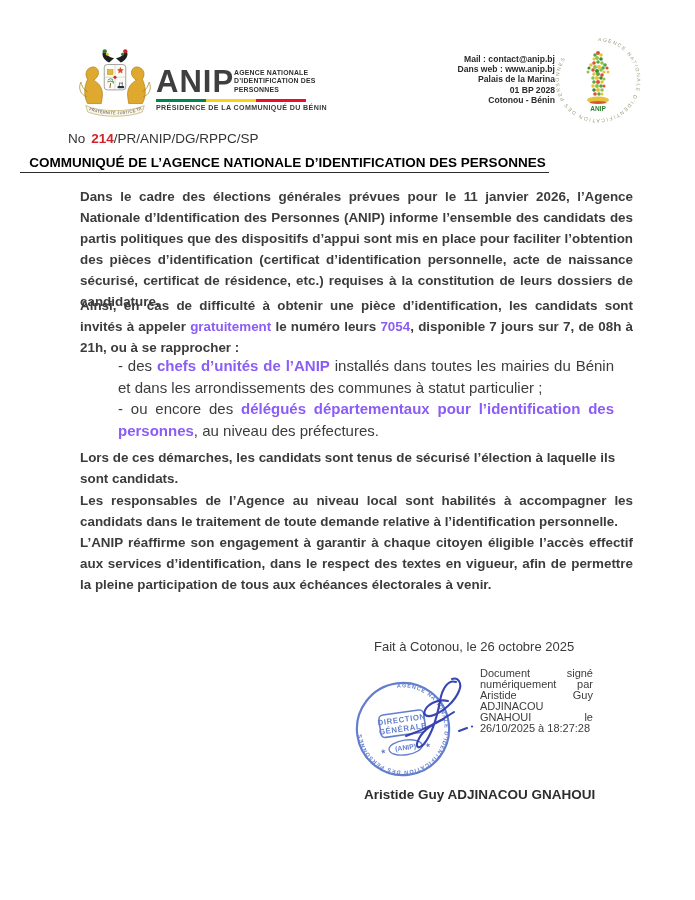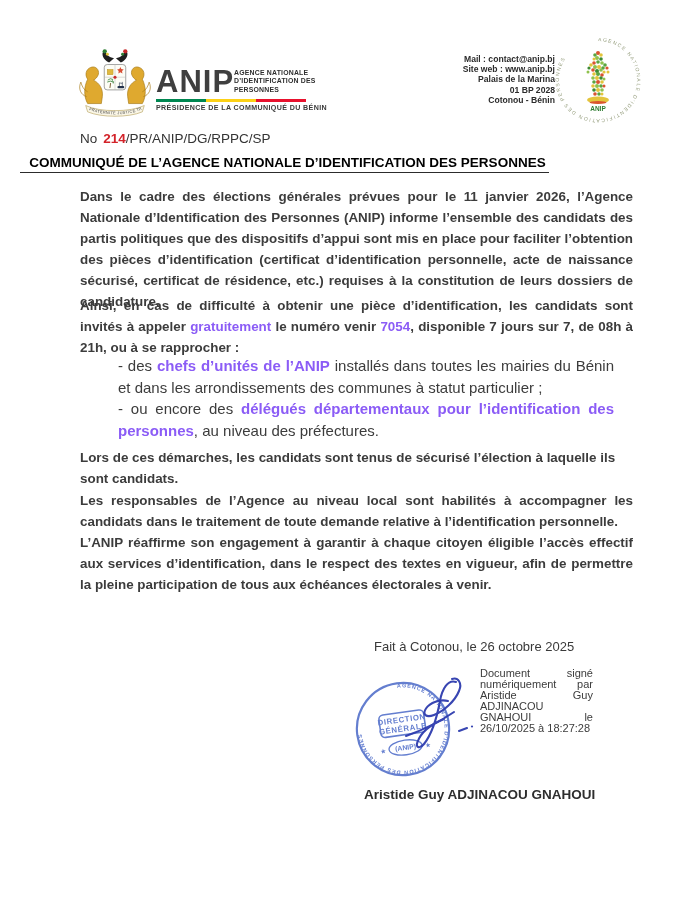--- a/index.html
+++ b/index.html
@@ -10,21 +10,21 @@
   .abs{position:absolute;}
   
   .wordmark{left:156px;top:66px;width:310px;}
   .wordmark .big{font-size:31px;font-weight:700;letter-spacing:1px;color:#3f3f3f;line-height:1;}
   .wordmark .tagline{position:absolute;left:78px;top:3px;font-size:6.9px;font-weight:700;line-height:8.3px;color:#2f2f2f;letter-spacing:.2px;}
   .tricolor{position:absolute;left:0;top:33px;width:150px;height:2.6px;
     background:linear-gradient(to right,#008751 0 33.3%,#FCD116 33.3% 66.6%,#E8112D 66.6% 100%);}
   .wordmark .caption{position:absolute;left:0;top:38px;font-size:7.1px;font-weight:700;letter-spacing:.38px;color:#3a3a3a;white-space:nowrap;}
   .contact{left:395px;top:54px;width:160px;text-align:right;font-size:8.6px;font-weight:700;line-height:10.2px;color:#2b2b2b;}
   
-  .ref{left:80px;top:131px;font-size:13.5px;color:#343434;}
+  .ref{left:68px;top:131px;font-size:13.5px;color:#343434;}
   .ref .num{color:#d3232a;font-weight:700;margin-left:6px;}
   .title-row{left:0;top:155px;width:569px;text-align:center;font-size:13.5px;font-weight:700;color:#000000;}
   .title-row span{border-bottom:1.6px solid #2c2c2c;padding:0 3px 2px 9px;}
   
   .para{left:80px;width:553px;font-size:13.4px;line-height:21px;text-align:justify;color:#3c3c3c;font-weight:bold;}
   .no-justify{text-align:left;}
   .bullets{left:118px;width:496px;font-size:15px;line-height:21.7px;text-align:justify;color:#3c3c3c;}
   .para b,.bullets b{color:#8b5cf6;}
   .dateline{left:374px;top:639px;font-size:13px;color:#3a3a3a;}
   .docsign{left:480px;top:668px;width:113px;font-size:11px;line-height:10.9px;text-align:justify;color:#3c3c3c;}
@@ -83,21 +83,21 @@
       <div>AGENCE NATIONALE</div>
       <div>D’IDENTIFICATION DES</div>
       <div>PERSONNES</div>
     </div>
     <div class="tricolor"></div>
     <div class="caption">PRÉSIDENCE DE LA COMMUNIQUÉ DU BÉNIN</div>
   </div>
 
   <div class="abs contact">
     <div>Mail : contact@anip.bj</div>
-    <div>Site web : www.anip.bj</div>
+    <div>Dans web : www.anip.bj</div>
     <div>Palais de la Marina</div>
     <div>01 BP 2028</div>
     <div>Cotonou - Bénin</div>
   </div>
 
   <svg class="abs" style="left:552px;top:38px;" width="92" height="88" viewBox="0 0 92 88">
     <path id="seal-ring" d="M46,3 a39,39 0 1 1 -0.02,0" fill="none"></path>
     <text font-size="5" fill="#98a080" letter-spacing="1.4">
       <textPath href="#seal-ring">AGENCE NATIONALE D'IDENTIFICATION DES PERSONNES</textPath>
     </text>
@@ -153,21 +153,21 @@
   <div class="abs ref">
     <span>No</span><span class="num">214</span><span>/PR/ANIP/DG/RPPC/SP</span>
   </div>
 
   <div class="abs title-row">
     <span>COMMUNIQUÉ DE L’AGENCE NATIONALE D’IDENTIFICATION DES PERSONNES</span>
   </div>
 
   <div class="abs para" style="top:186px;">Dans le cadre des élections générales prévues pour le 11 janvier 2026, l’Agence Nationale d’Identification des Personnes (ANIP) informe l’ensemble des candidats des partis politiques que des dispositifs d’appui sont mis en place pour faciliter l’obtention des pièces d’identification (certificat d’identification personnelle, acte de naissance sécurisé, certificat de résidence, etc.) requises à la constitution de leurs dossiers de candidature.</div>
 
-  <div class="abs para" style="top:295px;"><span>Ainsi, en cas de difficulté à obtenir une pièce d’identification, les candidats sont invités à appeler </span><b>gratuitement</b><span> le numéro venir </span><b>7054</b><span>, disponible 7 jours sur 7, de 08h à 21h, ou à se rapprocher :</span></div>
+  <div class="abs para" style="top:295px;"><span>Ainsi, en cas de difficulté à obtenir une pièce d’identification, les candidats sont invités à appeler </span><b>gratuitement</b><span> le numéro leurs </span><b>7054</b><span>, disponible 7 jours sur 7, de 08h à 21h, ou à se rapprocher :</span></div>
 
   <div class="abs bullets" style="top:355px;">
     <div><span>- des </span><b>chefs d’unités de l’ANIP</b><span> installés dans toutes les mairies du Bénin et dans les arrondissements des communes à statut particulier ;</span></div>
     <div><span>- ou encore des </span><b>délégués départementaux pour l’identification des personnes</b><span>, au niveau des préfectures.</span></div>
   </div>
 
   <div class="abs para no-justify" style="top:447px;">Lors de ces démarches, les candidats sont tenus de sécurisé l’élection à laquelle ils sont candidats.</div>
   <div class="abs para" style="top:490px;">Les responsables de l’Agence au niveau local sont habilités à accompagner les candidats dans le traitement de toute demande relative à l’identification personnelle.</div>
   <div class="abs para" style="top:532px;">L’ANIP réaffirme son engagement à garantir à chaque citoyen éligible l’accès effectif aux services d’identification, dans le respect des textes en vigueur, afin de permettre la pleine participation de tous aux échéances électorales à venir.</div>
 

